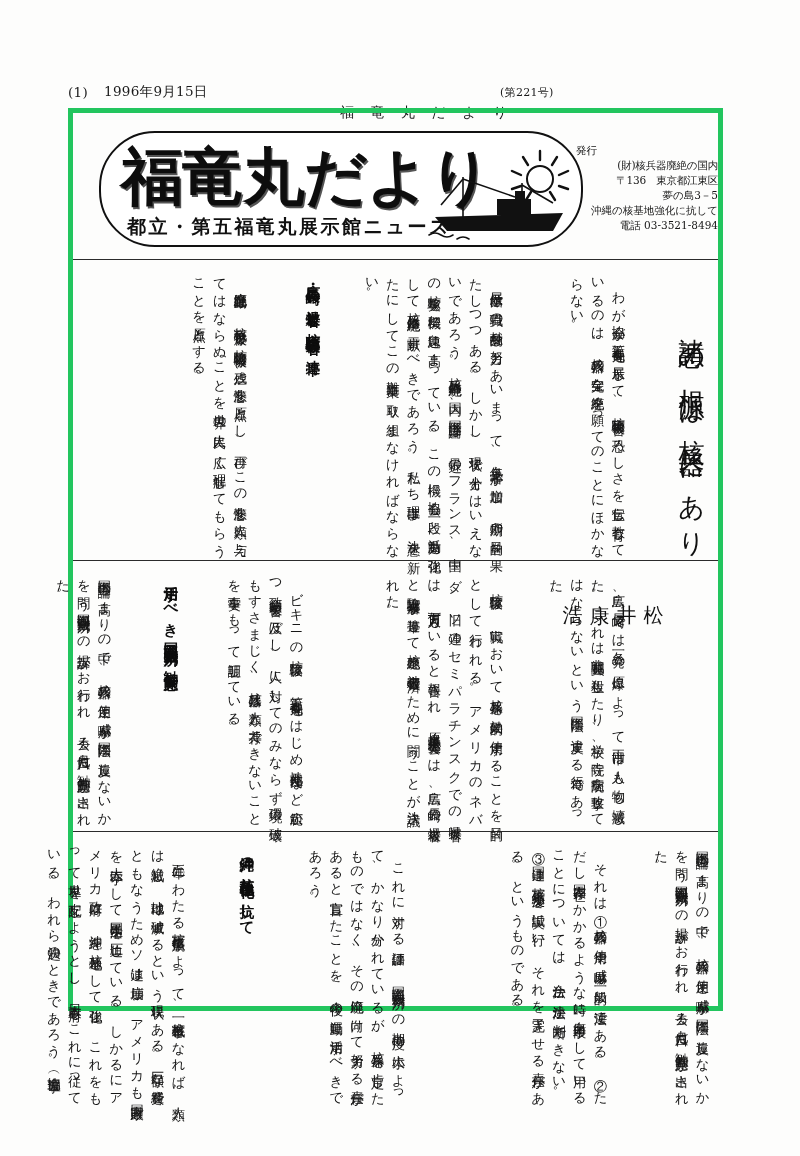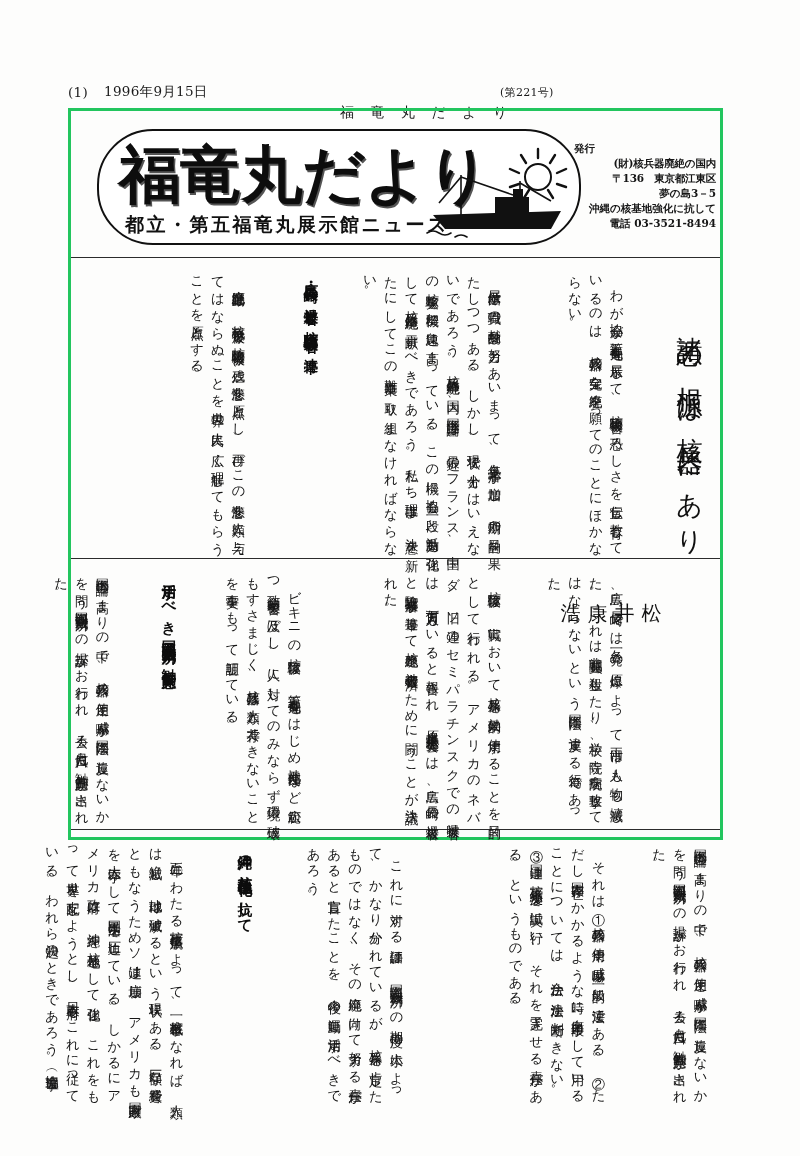--- a/index.html
+++ b/index.html
@@ -48,22 +48,22 @@
     left: 432px;
     font-size: 11px;
   }
 
   
   .frame {
     position: absolute;
     left: 68px;
     top: 108px;
     width: 655px;
-    height: 732px;
-    border: 3px solid #22c55e;
+    height: 903px;
+    border: 5px solid #22c55e;
     box-sizing: border-box;
   }
   .frame-inner-line {
     position: absolute;
     left: 0;
     right: 0;
     height: 1px;
     background: #2b2b2b;
   }
   .rule-masthead { top: 146px; }
@@ -122,21 +122,20 @@
   
   .publisher {
     position: absolute;
     right: 10px;
     top: 30px;
     width: 148px;
     font-size: 10.5px;
     line-height: 1.42;
     color: #151515;
     text-align: right;
-    font-weight: bold;
   }
   .publisher .pub-line { white-space: nowrap; }
   .publisher .pub-head { text-align: left; padding-left: 6px; }
   .publisher .pub-assoc { letter-spacing: -0.2px; }
   .publisher .pub-addr1 { letter-spacing: -0.2px; }
   .publisher .pub-tel { letter-spacing: 0px; padding-left: 20px; }
   .headline {
     position: absolute;
     writing-mode: vertical-rl;
     text-orientation: upright;

